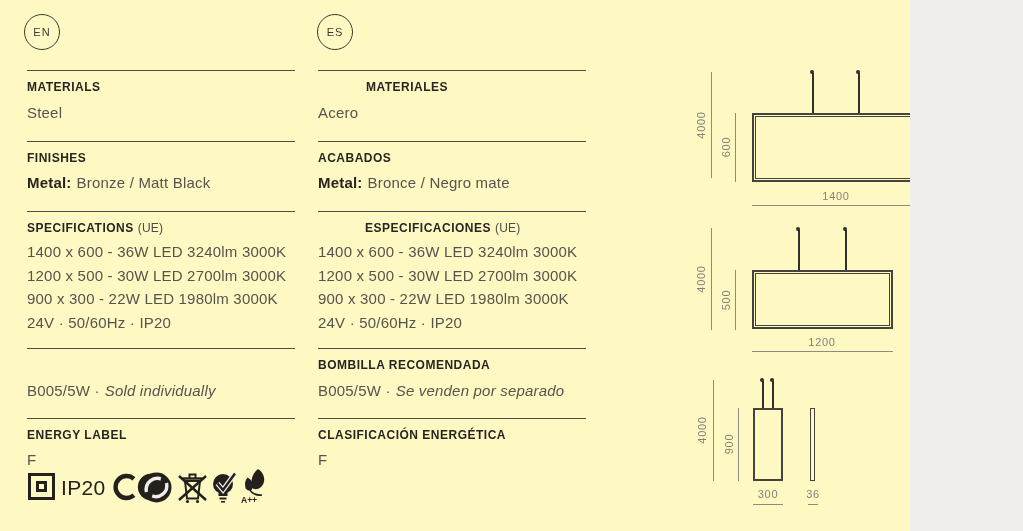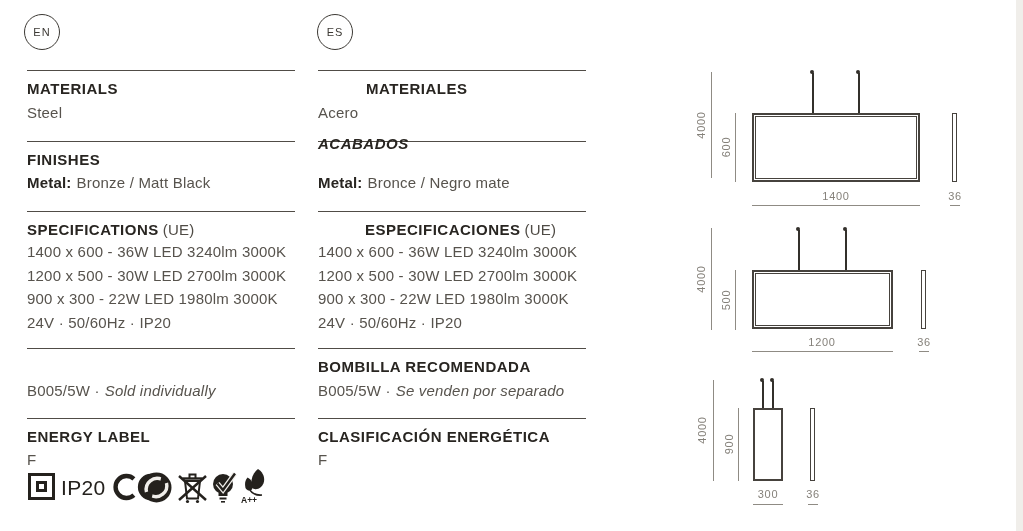--- a/index.html
+++ b/index.html
@@ -1,21 +1,21 @@
 <!DOCTYPE html>
 <html><head>
 <meta charset="utf-8">
 <style>
   html,body{margin:0;padding:0;background:#f0eeea;}
-  .canvas{position:relative;width:1016px;height:531px;background:#ffffff;
+  .canvas{position:relative;width:910px;height:531px;background:#fef9c3;
     font-family:"Liberation Sans",sans-serif;overflow:hidden;}
   .badge{position:absolute;width:34px;height:34px;border:1.2px solid #3c3934;border-radius:50%;
     display:flex;align-items:center;justify-content:center;font-size:11px;letter-spacing:1px;color:#3c3934;}
   .rule{position:absolute;width:268px;height:1px;background:#504c46;}
-  .h{position:absolute;font-size:15px;font-weight:700;color:#282521;letter-spacing:0.5px;white-space:nowrap;}
+  .h{position:absolute;font-size:12px;font-weight:700;color:#282521;letter-spacing:0.5px;white-space:nowrap;}
   .h .sfx{font-weight:400;color:#4f4b45;margin-left:4px;letter-spacing:0.2px;}
   .b{position:absolute;font-size:15px;color:#57534d;letter-spacing:0.2px;white-space:nowrap;}
   .b .lbl{color:#282521;font-weight:700;margin-right:5px;}
   .b .it{font-style:italic;margin-left:5px;}
   .speclines{position:absolute;font-size:15px;color:#57534d;line-height:23.5px;letter-spacing:0.2px;white-space:nowrap;}
   
   .dimv{position:absolute;width:1px;background:#8f8b84;}
   .dimh{position:absolute;height:1px;background:#8f8b84;}
   .dlab{position:absolute;font-size:11px;color:#85817a;letter-spacing:0.7px;white-space:nowrap;}
   .vlab{transform:translate(-50%,-50%) rotate(-90deg);}
@@ -122,21 +122,21 @@
     <span>ES</span>
   </div>
 
   <div class="rule" style="left:318px;top:70px;"></div>
   <div class="h" style="left:318px;top:80px;padding-left:48px;">
     <span>MATERIALES</span>
   </div>
   <div class="b" style="left:318px;top:104px;">Acero</div>
 
   <div class="rule" style="left:318px;top:141px;"></div>
-  <div class="h" style="left:318px;top:135px;font-style:italic;">
+  <div class="h" style="left:318px;top:151px;">
     <span>ACABADOS</span>
   </div>
   <div class="b" style="left:318px;top:174px;">
     <span class="lbl">Metal:</span><span>Bronce / Negro mate</span>
   </div>
 
   <div class="rule" style="left:318px;top:211px;"></div>
   <div class="h" style="left:318px;top:221px;padding-left:47px;">
     <span>ESPECIFICACIONES</span><span class="sfx">(UE)</span>
   </div>

